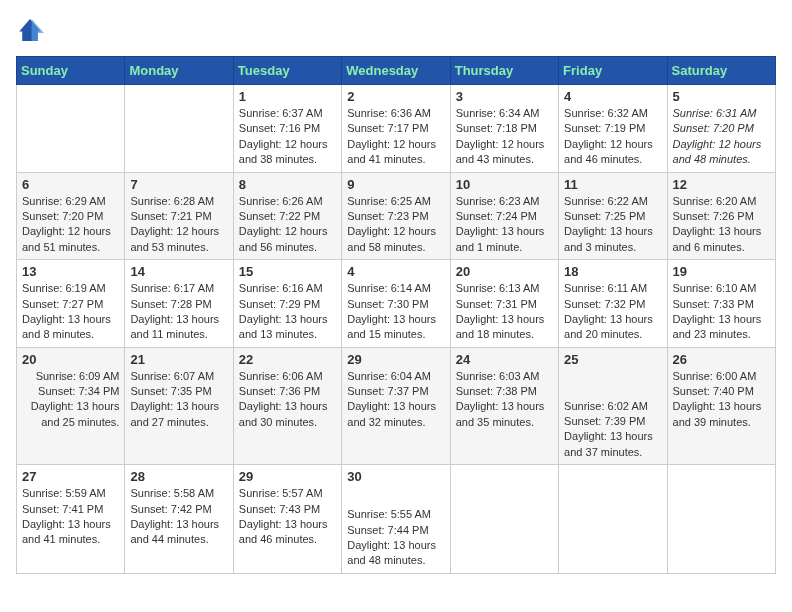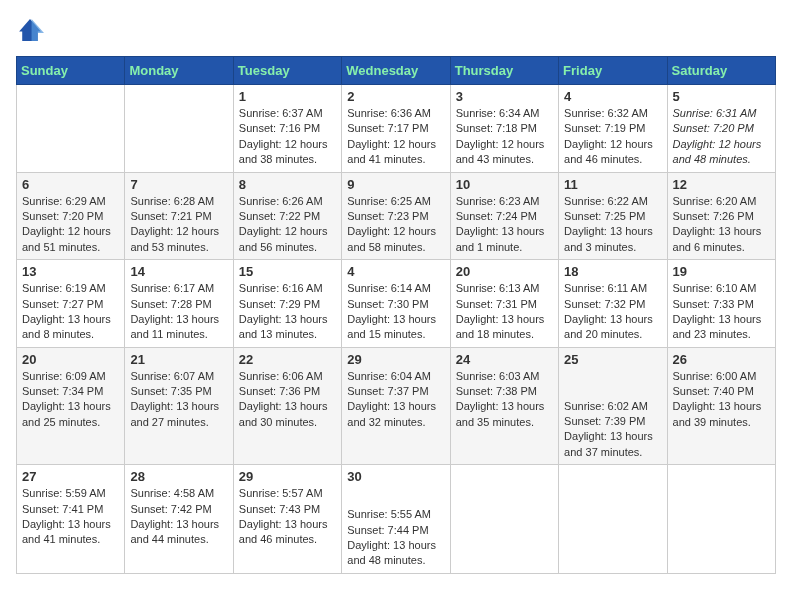--- a/index.html
+++ b/index.html
@@ -247,21 +247,21 @@
         <td>
           <span class="day-num">19</span>
           <div class="day-info" style="white-space: pre-line;">Sunrise: 6:10 AM
 Sunset: 7:33 PM
 Daylight: 13 hours and 23 minutes.</div>
         </td>
       </tr>
       <tr>
         <td>
           <span class="day-num">20</span>
-          <div class="day-info" style="white-space: pre-line;">Sunrise: 6:09 AM
+          <div class="day-info" style="white-space: pre-line; text-align: right;">Sunrise: 6:09 AM
 Sunset: 7:34 PM
 Daylight: 13 hours and 25 minutes.</div>
         </td>
         <td>
           <span class="day-num">21</span>
           <div class="day-info" style="white-space: pre-line;">Sunrise: 6:07 AM
 Sunset: 7:35 PM
 Daylight: 13 hours and 27 minutes.</div>
         </td>
         <td>
@@ -297,21 +297,21 @@
       </tr>
       <tr>
         <td>
           <span class="day-num">27</span>
           <div class="day-info" style="white-space: pre-line;">Sunrise: 5:59 AM
 Sunset: 7:41 PM
 Daylight: 13 hours and 41 minutes.</div>
         </td>
         <td>
           <span class="day-num">28</span>
-          <div class="day-info" style="white-space: pre-line;">Sunrise: 4:58 AM
+          <div class="day-info" style="white-space: pre-line;">Sunrise: 5:58 AM
 Sunset: 7:42 PM
 Daylight: 13 hours and 44 minutes.</div>
         </td>
         <td>
           <span class="day-num">29</span>
           <div class="day-info" style="white-space: pre-line;">Sunrise: 5:57 AM
 Sunset: 7:43 PM
 Daylight: 13 hours and 46 minutes.</div>
         </td>
         <td>

